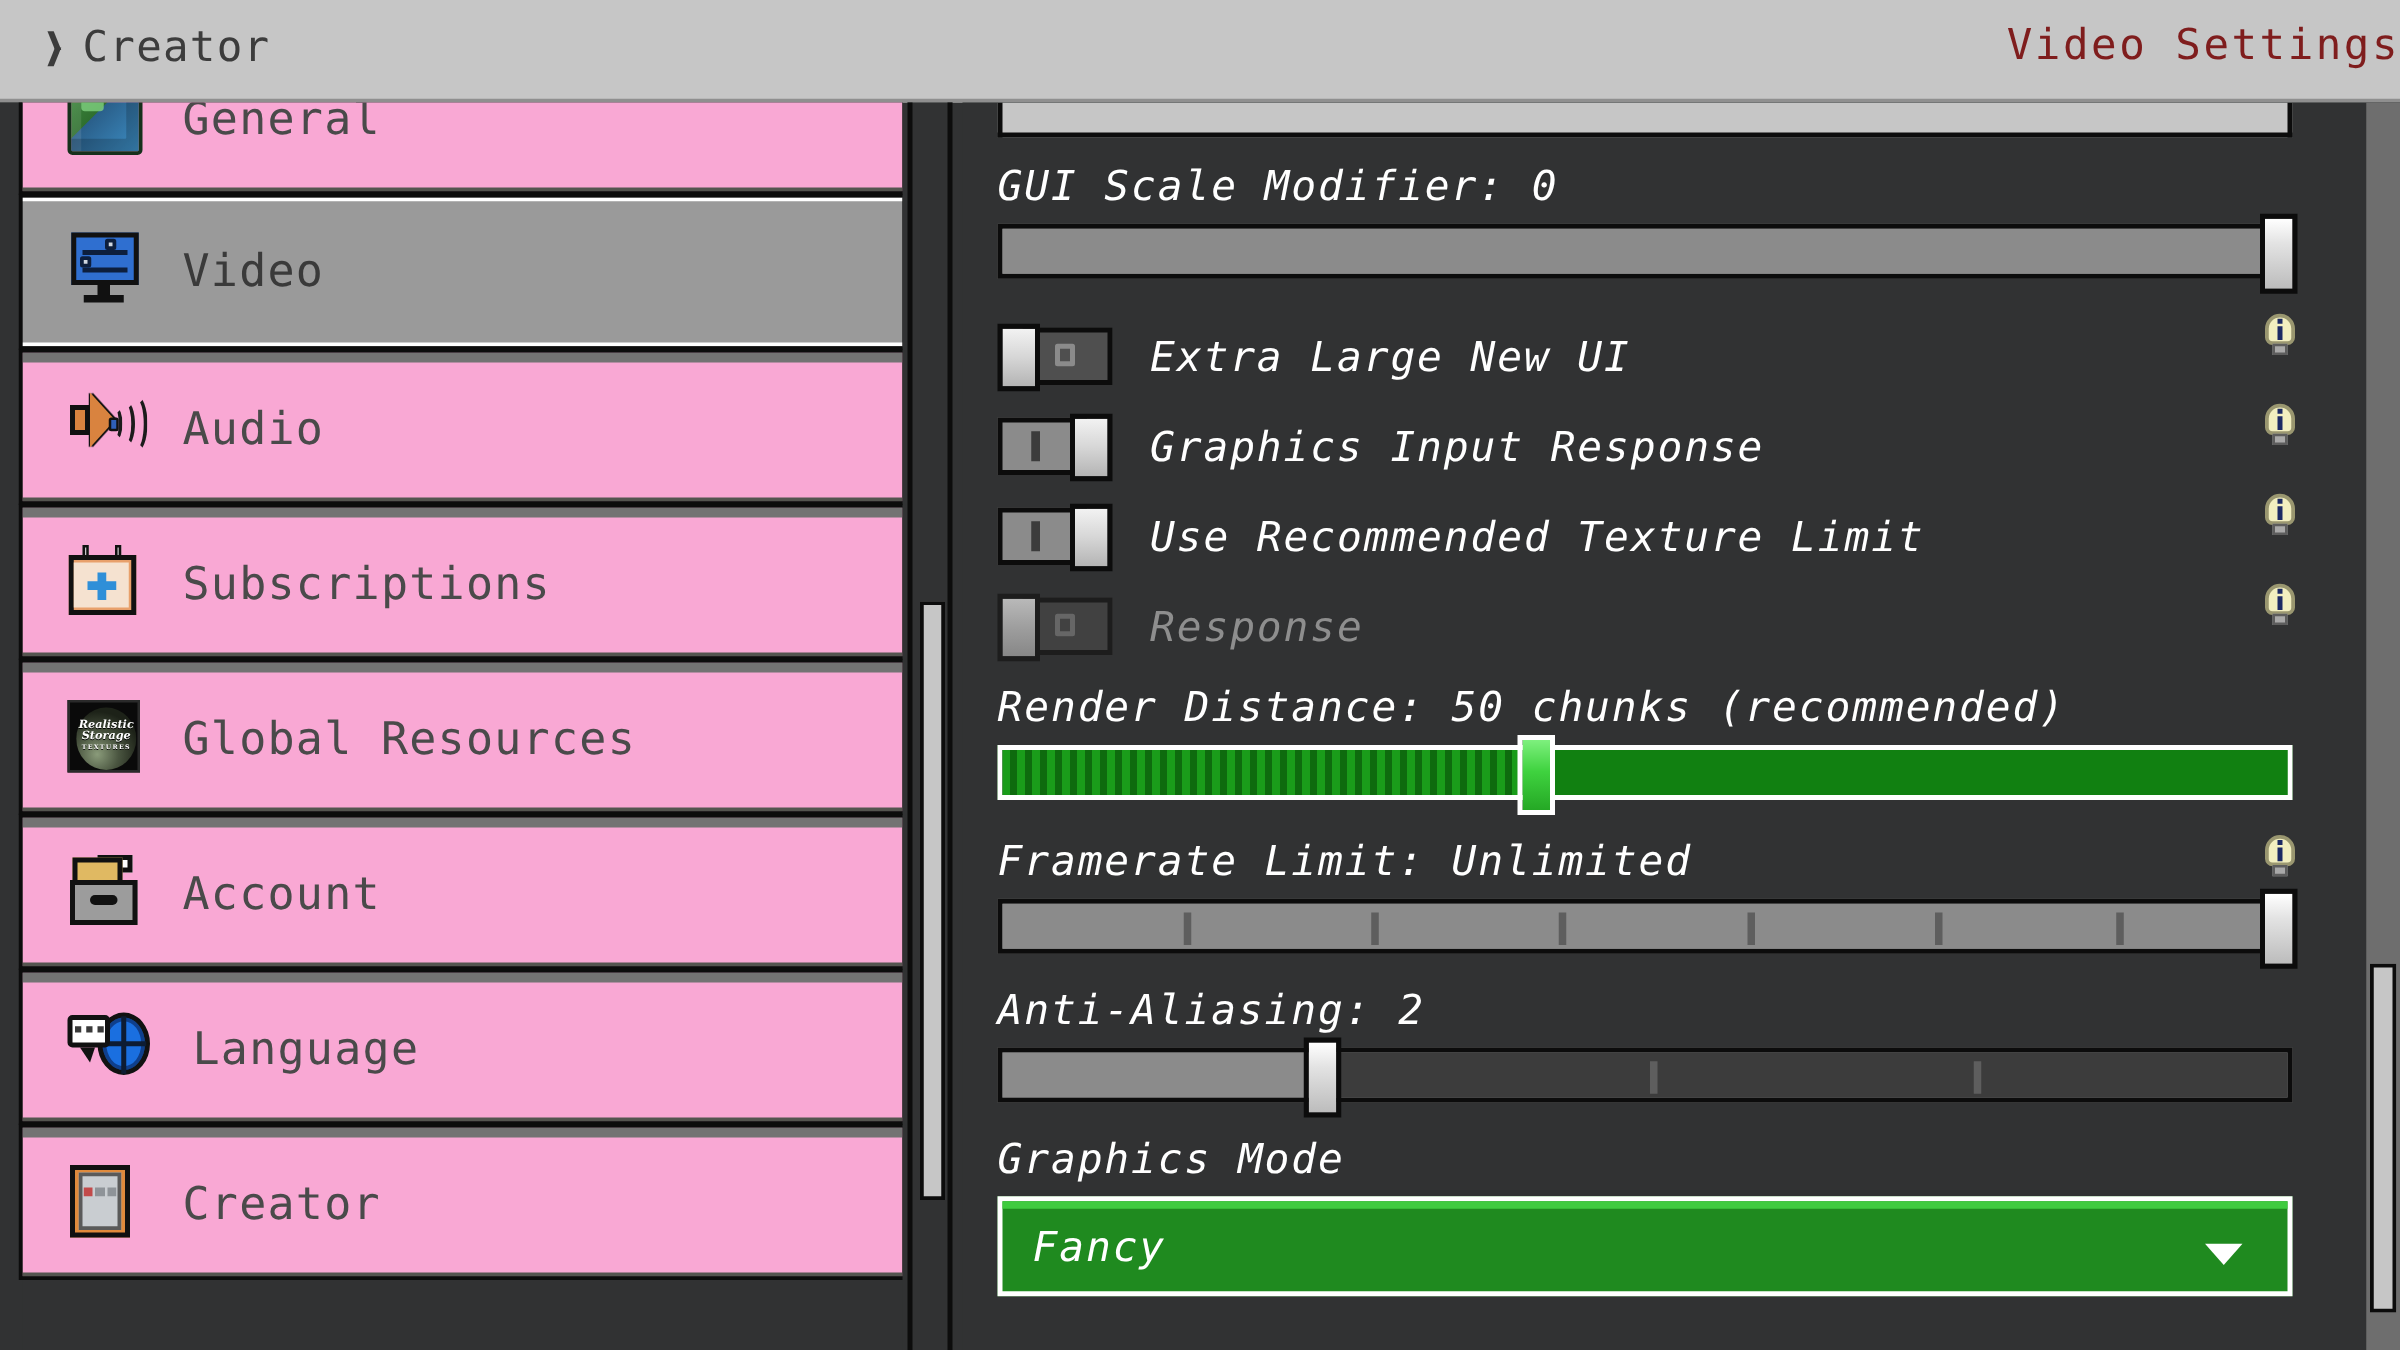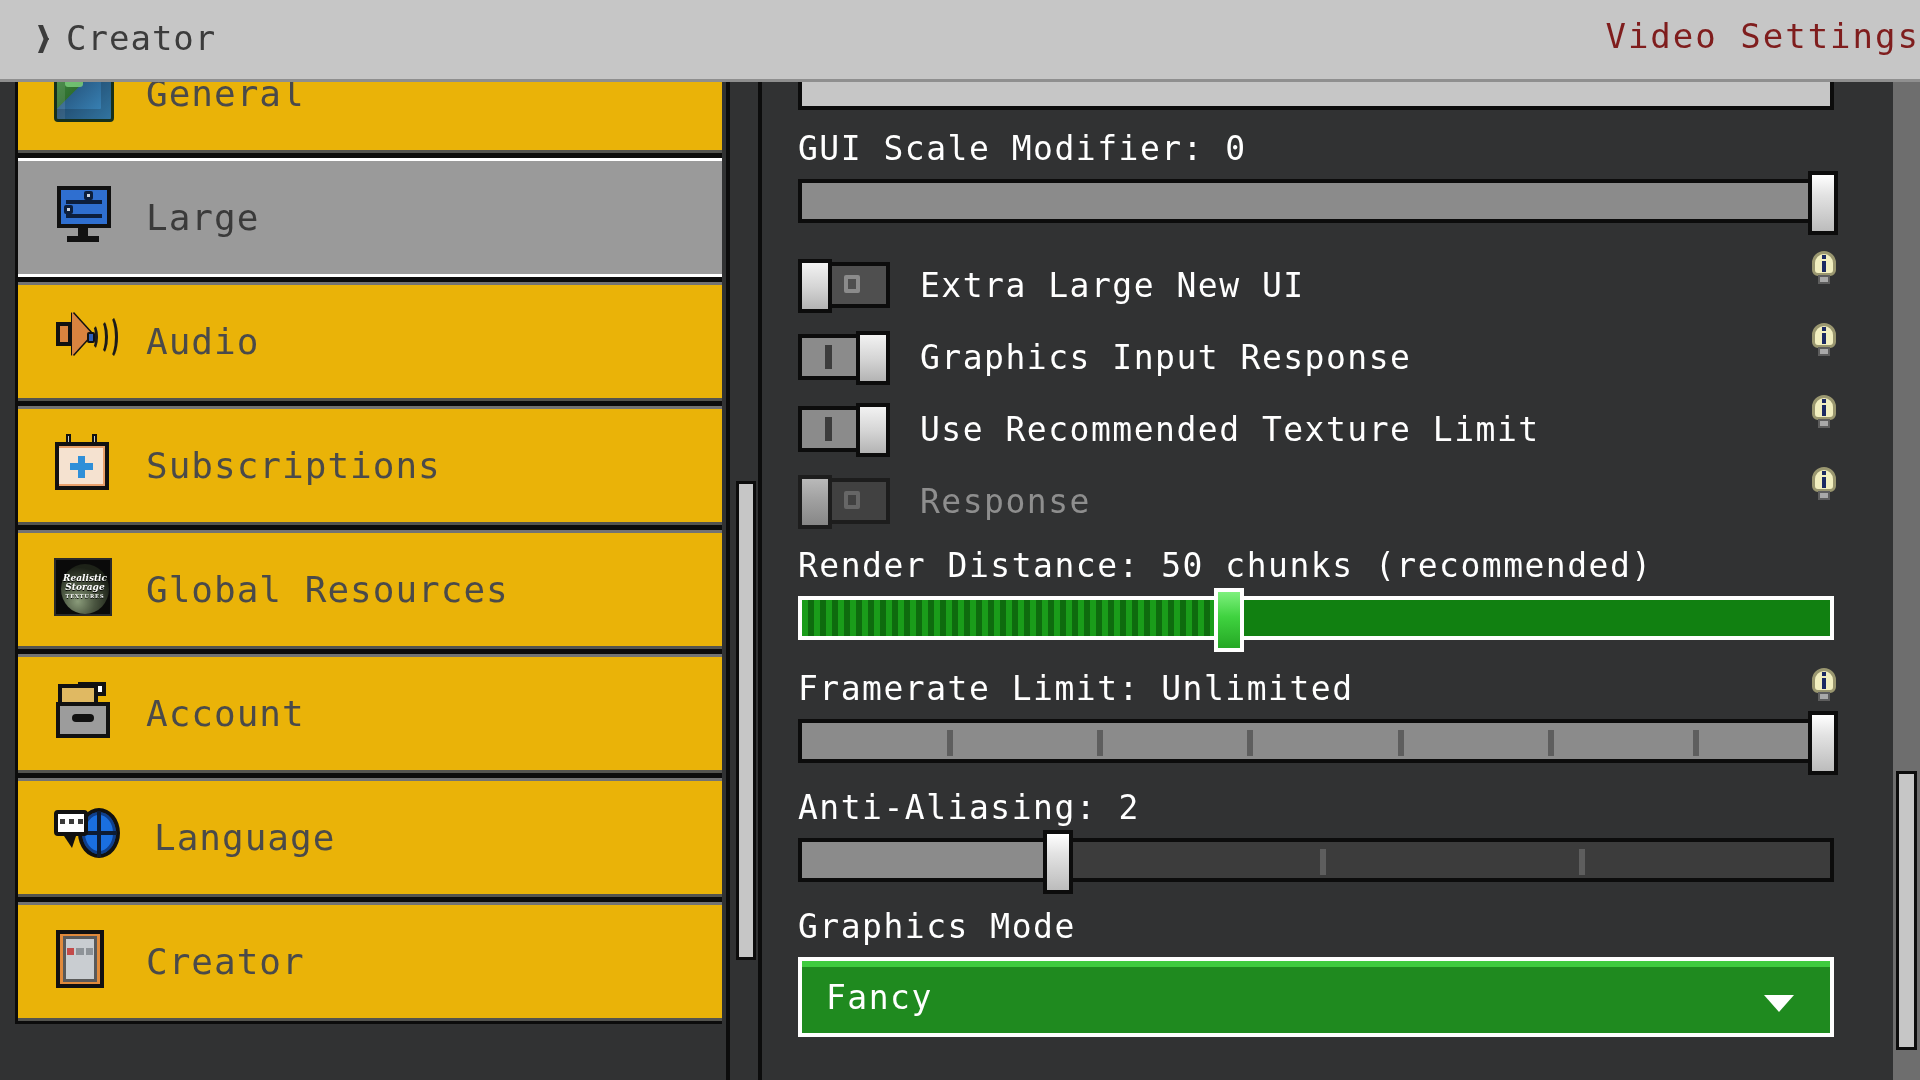--- a/index.html
+++ b/index.html
@@ -45,22 +45,22 @@
     position:absolute; left:0; top:82px; width:722px; height:998px;
     background:#313233; overflow:hidden;
   }
   .sb-rail { position:absolute; left:0; top:0; width:18px; height:998px; background:#313233; }
 
   .sb-list { position:absolute; left:18px; top:0; width:704px; }
 
   .sb-item {
     position:relative;
     width:704px; height:119px;
-    background:#eab308;
-    border-top:3px solid #737373;
+    background:#f9a8d4;
+    border-top:8px solid #737373;
     border-bottom:3px solid #54544f;
     outline:3px solid #0c0c0c;
     outline-offset:0;
     margin-bottom:5px;
     display:flex; align-items:center;
     cursor:pointer;
   }
   .sb-item.selected {
     background:#9a9a9a;
     border-top:3px solid #ffffff;
@@ -251,21 +251,21 @@
     background:#313233; border-left:4px solid #0c0c0c; border-right:4px solid #0c0c0c;
   }
   .sb-scroll-thumb {
     position:absolute; left:6px; width:20px;
     background:#c6c6c6; border:3px solid #0c0c0c;
   }
 
   
   .content {
     position:absolute; left:770px; top:82px; width:1150px; height:998px;
-    background:#313233; overflow:hidden;
+    background:#313233; overflow:hidden;font-style:italic;
   }
   .c-inner { position:absolute; left:28px; top:0; width:1060px; }
 
   .opt-label {
     font-size:33px; color:#ffffff; letter-spacing:1.5px; line-height:1;
     margin-bottom:14px; white-space:nowrap;
   }
 
   
   .slider {
@@ -419,21 +419,21 @@
       <div class="sb-item selected">
         <div class="sb-icon">
           <div class="ic-monitor">
             <div class="screen"></div>
               <div class="knob1"></div>
               <div class="knob2"></div>
             <div class="stand"></div>
               <div class="base"></div>
           </div>
         </div>
-        <div class="sb-label">Large</div>
+        <div class="sb-label">Video</div>
       </div>
 
       <div class="sb-item">
         <div class="sb-icon">
           <div class="ic-speaker">
             <div class="body"></div>
               <div class="cone"></div>
               <div class="dot"></div>
             <div class="w1"></div>
               <div class="w2"></div>

